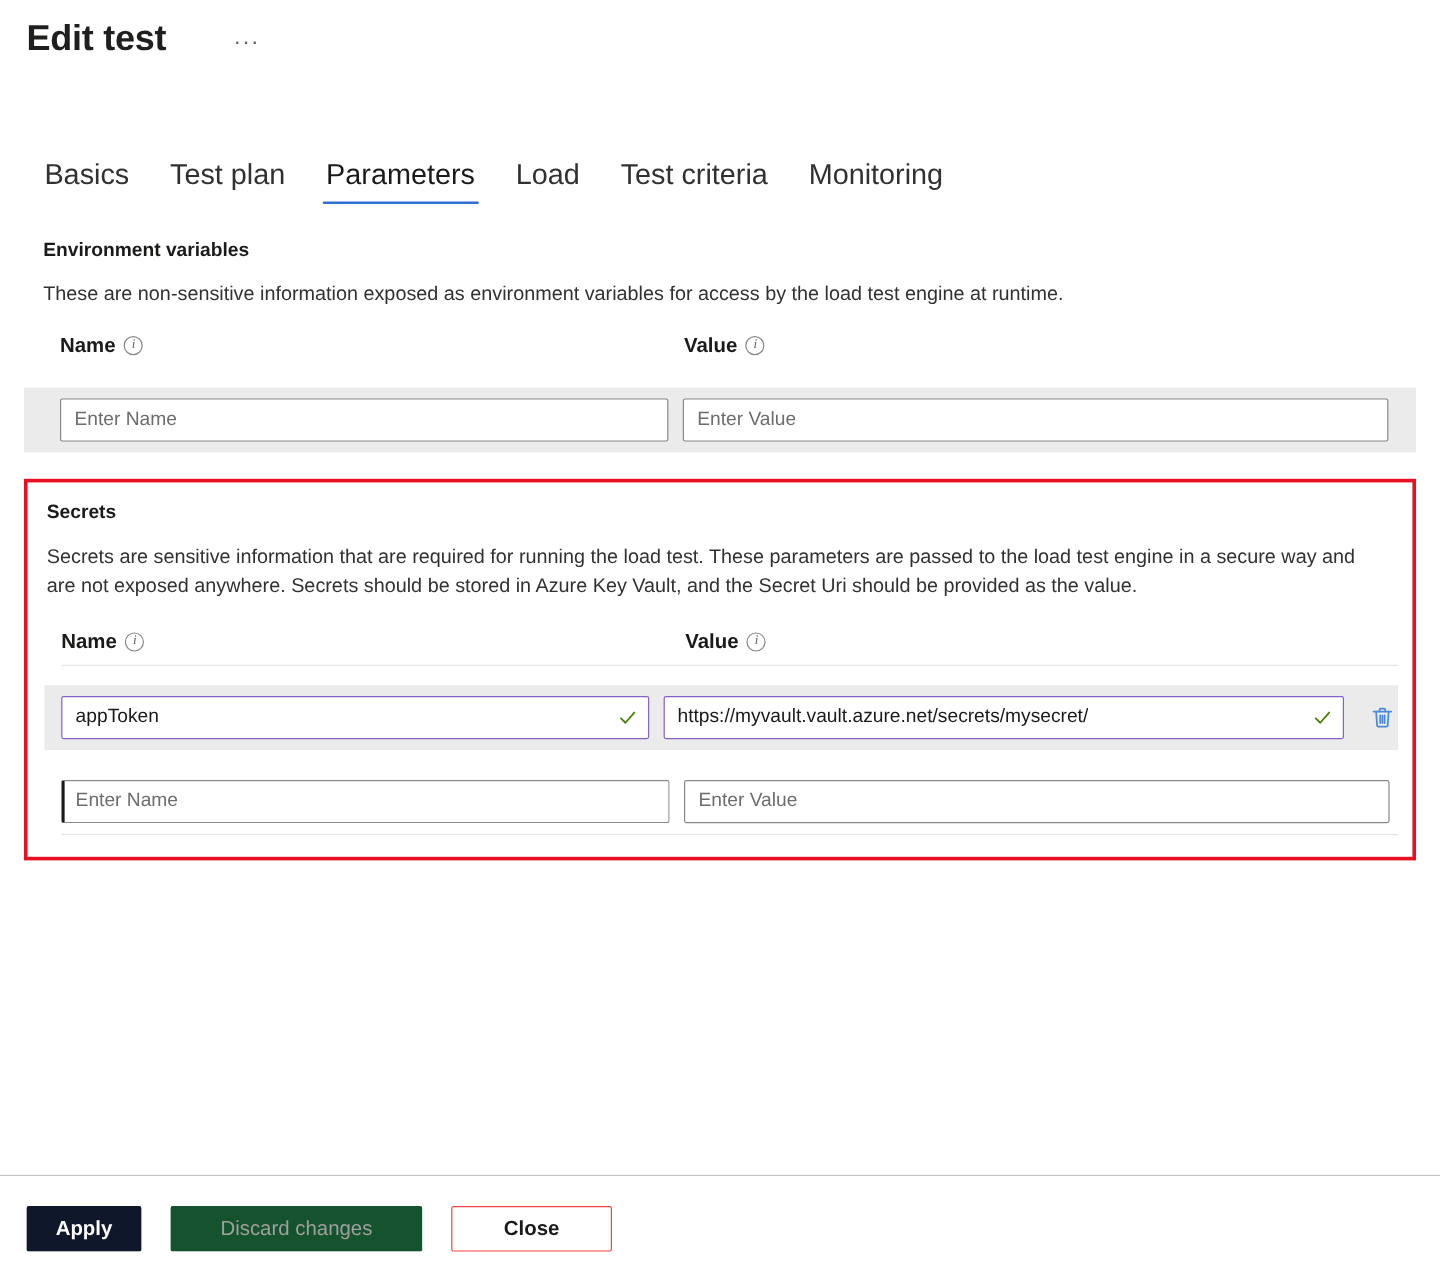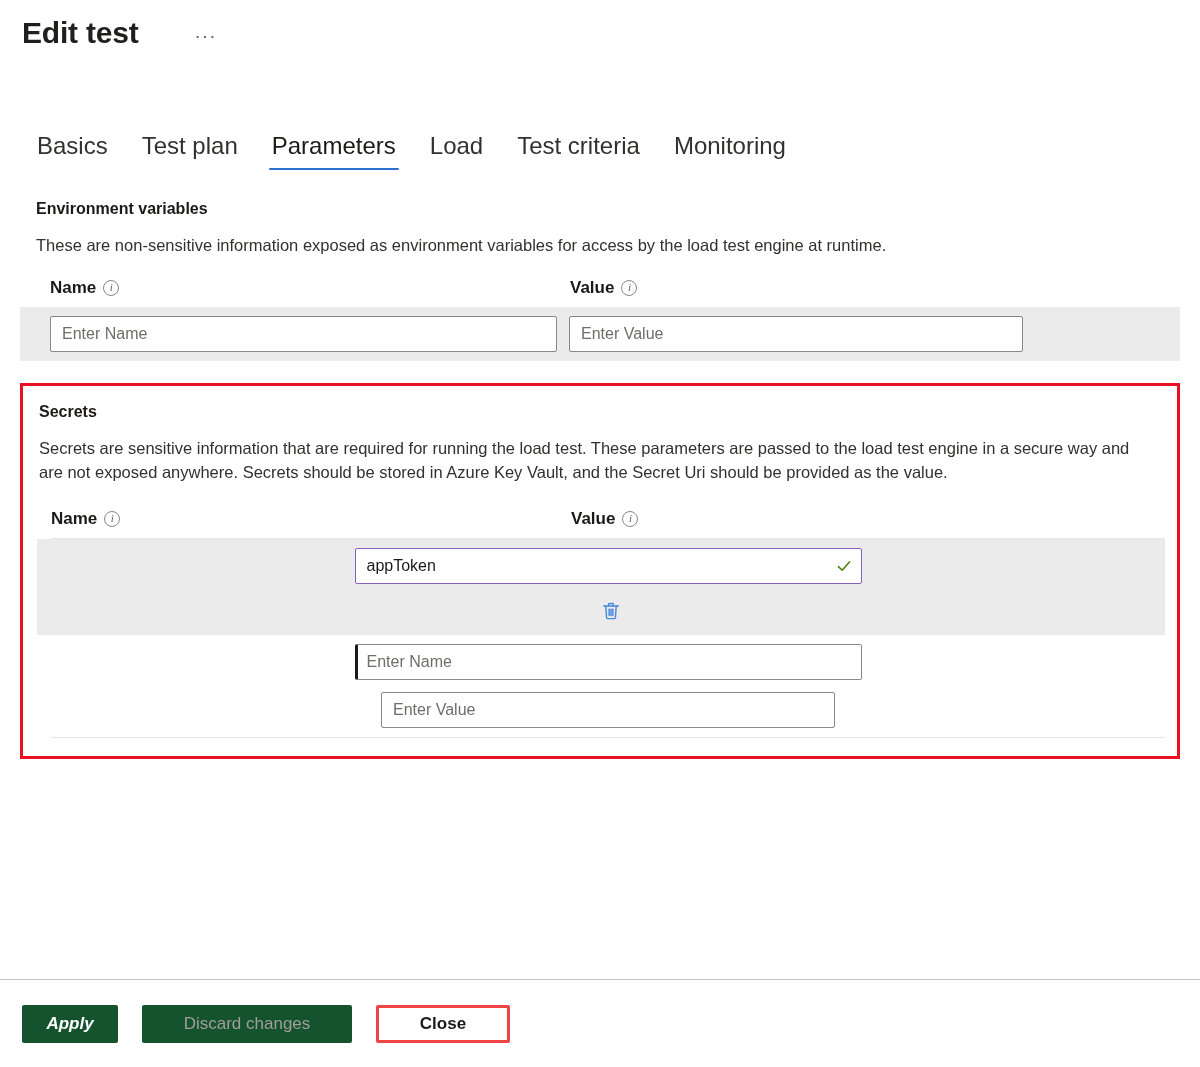--- a/index.html
+++ b/index.html
@@ -132,36 +132,37 @@
     background: #e6e6e6;
     margin-left: 30px;
     margin-right: 10px;
   }
 
   .row {
     display: flex;
     align-items: center;
     gap: 12px;
     padding: 9px 0 9px 30px;
+    margin-top: 16px;
   }
   .row.shaded { background: #ebebeb; }
 
   .field {
     position: relative;
     display: flex;
     align-items: center;
     height: 36px;
     background: #ffffff;
     border: 1px solid #8a8886;
     border-radius: 2px;
     padding: 0 30px 0 11px;
     font-size: 16px;
   }
   .field.name-field  { width: 507px; }
-  .field.value-field { width: 454px; }
+  .field.value-field { width: 588px; }
 
   .field .txt {
     font-size: 16px;
     color: #1b1a19;
     white-space: nowrap;
     overflow: hidden;
     text-overflow: clip;
   }
   .field .txt.placeholder { color: #6e6d6b; }
 
@@ -199,21 +200,21 @@
     position: relative;
     margin-top: 22px;
     border: 3px solid #e81123;
     padding: 10px 12px 18px 14px;
   }
   .secrets-wrap .section-title { margin-top: 7px; margin-left: 2px; }
   .secrets-wrap .section-desc  { margin-left: 2px; max-width: 1108px; }
   .secrets-wrap .param-table   { margin-top: 24px; }
   .secrets-wrap .col-head-row  { margin-left: 14px; }
   .secrets-wrap .grid-divider  { margin-left: 14px; margin-right: 0; }
-  .secrets-wrap .row           { padding-left: 14px; flex-direction: column; }
+  .secrets-wrap .row           { padding-left: 14px; }
 
   
   .footer-sep {
     position: absolute;
     left: 0;
     right: 0;
     bottom: 87px;
     height: 1px;
     background: #c8c6c4;
   }
@@ -233,32 +234,32 @@
     min-width: 96px;
     font-size: 17px;
     font-weight: 700;
     border-radius: 2px;
     border: 1px solid transparent;
     cursor: pointer;
     padding: 0 20px;
     font-family: "Liberation Sans", sans-serif;
     line-height: 1;
   }
-  .btn.primary { background: #14532d; color: #ffffff; font-style: italic; }
+  .btn.primary { background: #0f172a; color: #ffffff; }
   .btn.disabled {
     background: #14532d;
     color: #a19f9d;
     cursor: default;
     min-width: 210px;
     font-weight: 400;
   }
   .btn.secondary {
     background: #ffffff;
     color: #1b1a19;
-    border: 3px solid #ef4444;
+    border: 1px solid #ef4444;
     min-width: 134px;
   }
 </style>
 </head>
 <body>
 
 <div class="page-header">
   <h1 class="page-title">Edit test</h1>
   <span class="ellipsis-menu">···</span>
 </div>
@@ -314,20 +315,28 @@
         <div class="col-head value">
           <span>Value</span>
           <span class="info-icon">i</span>
         </div>
       </div>
       <div class="grid-divider"></div>
 
       <div class="row shaded">
         <div class="field name-field valid">
           <span class="txt">appToken</span>
+          <span class="check">
+            <svg viewBox="0 0 16 16" width="16" height="16" fill="none" stroke="currentColor" stroke-width="1.5" stroke-linecap="round" stroke-linejoin="round">
+              <path d="M2.5 8.6 L6.2 12.3 L13.6 3.8"></path>
+            </svg>
+          </span>
+        </div>
+        <div class="field value-field valid">
+          <span class="txt">https://myvault.vault.azure.net/secrets/mysecret/</span>
           <span class="check">
             <svg viewBox="0 0 16 16" width="16" height="16" fill="none" stroke="currentColor" stroke-width="1.5" stroke-linecap="round" stroke-linejoin="round">
               <path d="M2.5 8.6 L6.2 12.3 L13.6 3.8"></path>
             </svg>
           </span>
         </div>
         <button class="delete-btn">
           <span>
             <svg viewBox="0 0 24 24" width="22" height="22" fill="none" stroke="currentColor" stroke-width="1.6" stroke-linecap="round" stroke-linejoin="round">
               <path d="M4 6.5 H20"></path>

